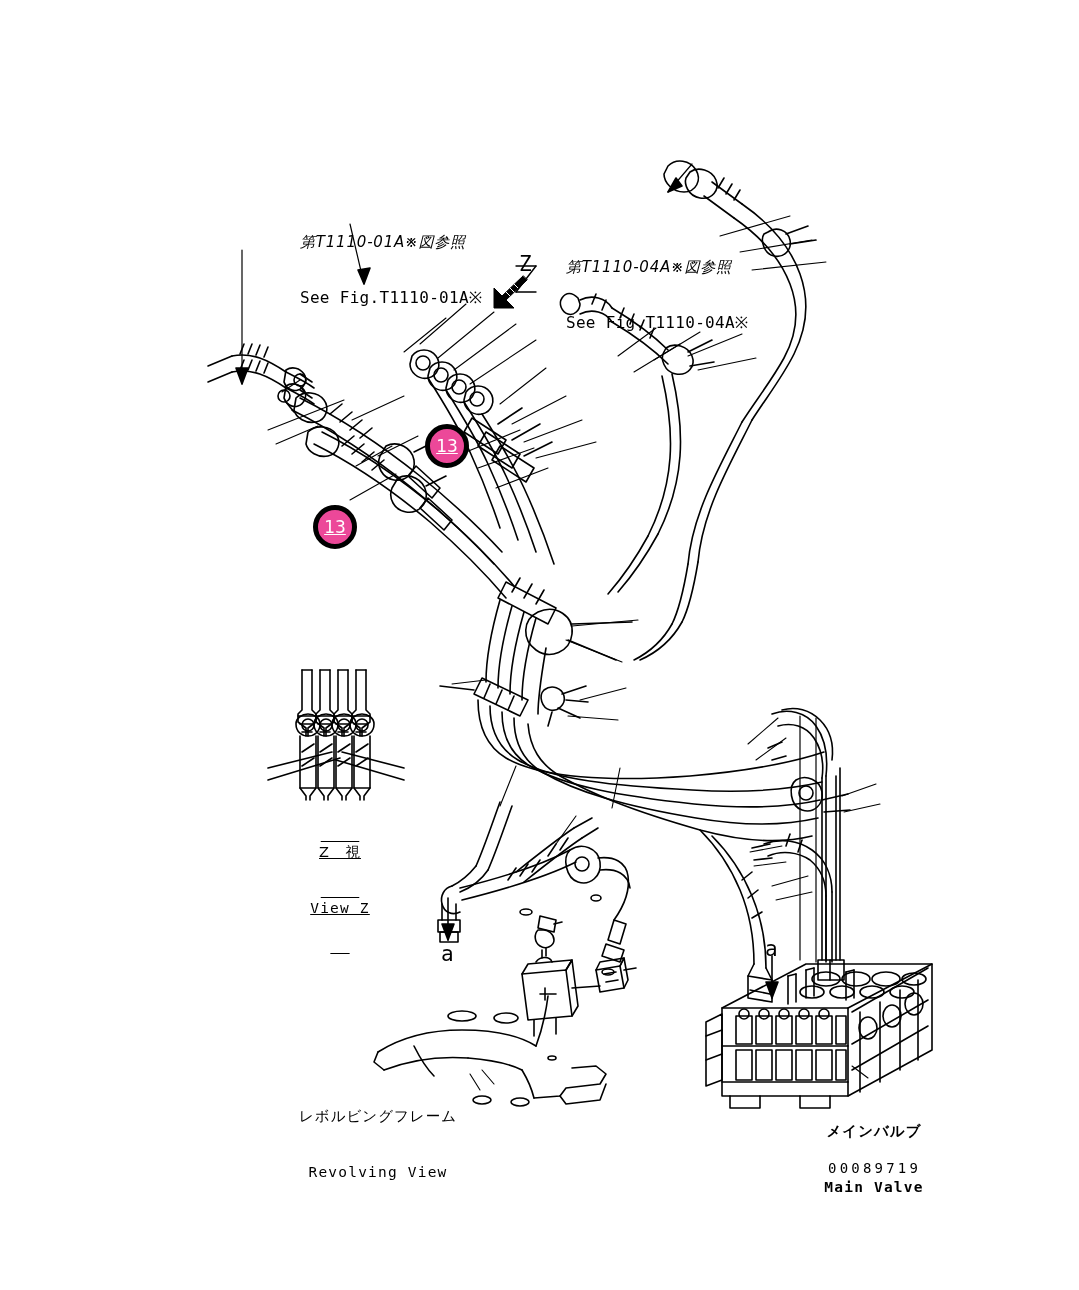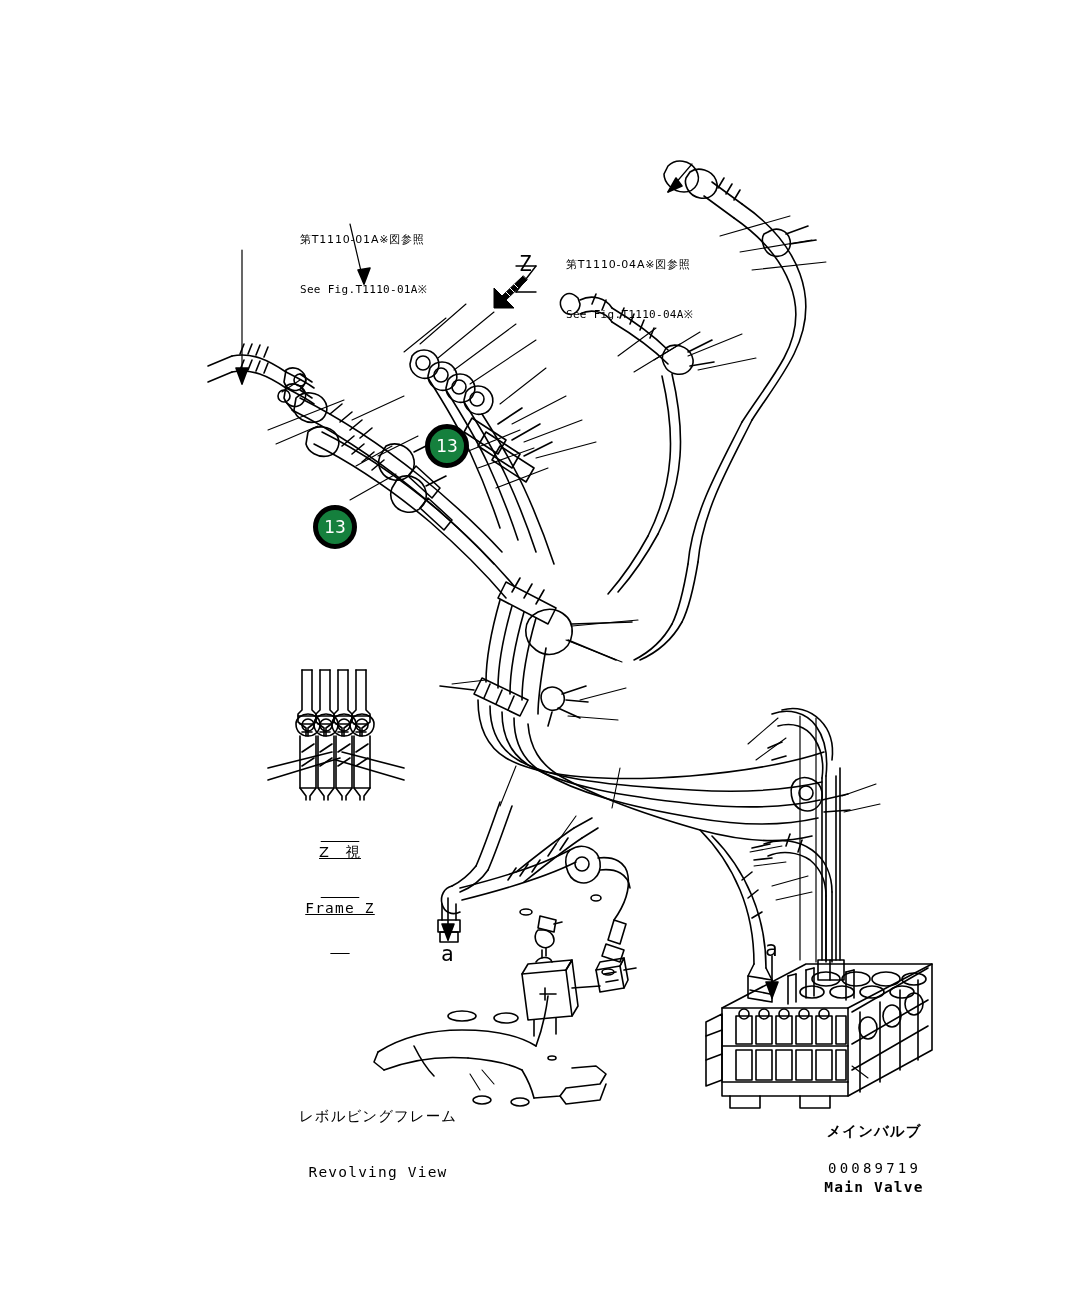--- a/index.html
+++ b/index.html
@@ -30,27 +30,28 @@
   .ref-label {
     position: absolute;
     white-space: pre;
     color: #000000;
     line-height: 1.18;
     letter-spacing: 0.4px;
   }
   .ref-label .jp {
     display: block;
     font-family: "DejaVu Sans", "Liberation Sans", sans-serif;
-    font-size: 11px;
+    font-size: 15px;
     letter-spacing: 0.8px;
+    font-style: italic;
   }
   .ref-label .en {
     display: block;
     font-family: "DejaVu Sans Mono", "Liberation Mono", monospace;
-    font-size: 11px;
+    font-size: 16px;
     letter-spacing: 0.3px;
   }
   .caption {
     position: absolute;
     white-space: pre;
     color: #000000;
     text-align: center;
     line-height: 1.2;
   }
   .caption .jp {
@@ -78,28 +79,29 @@
     font-family: "DejaVu Sans Mono", "Liberation Mono", monospace;
     font-size: 21px;
     color: #000000;
   }
   .callout-badge {
     position: absolute;
     width: 44px;
     height: 44px;
     border-radius: 50%;
     border: 5px solid #000000;
-    background: #15803d;
+    background: #ec4899;
     color: #ffffff;
     font-family: "DejaVu Sans", "Liberation Sans", sans-serif;
     font-size: 17px;
     display: flex;
     align-items: center;
     justify-content: center;
     box-sizing: border-box;
+    text-decoration: underline;
   }
 </style>
 </head>
 <body>
 
 <div id="sheet">
 
   <svg id="drawing" viewBox="0 0 1079 1290" xmlns="http://www.w3.org/2000/svg">
     <g fill="none" stroke="#000000" stroke-width="1.6" stroke-linecap="round" stroke-linejoin="round">
 
@@ -609,21 +611,21 @@
   </div>
 
   <div class="ref-label" style="left:560px; top:221px;margin-left:6px;">
     <span class="jp">第T1110-04A※図参照</span>
     <span class="en">See Fig.T1110-04A※</span>
   </div>
 
 
   <div class="caption" style="left:290px; top:806px; width:100px;text-decoration:underline;">
     <span class="jp">Z　視</span>
-    <span class="en">Frame Z</span>
+    <span class="en">View Z</span>
   </div>
 
   <div class="caption" style="left:298px; top:1070px; width:160px;">
     <span class="jp">レボルビングフレーム</span>
     <span class="en">Revolving View</span>
   </div>
 
   <div class="caption" style="left:804px; top:1085px; width:140px;font-weight:bold;">
     <span class="jp">メインバルブ</span>
     <span class="en">Main Valve</span>

